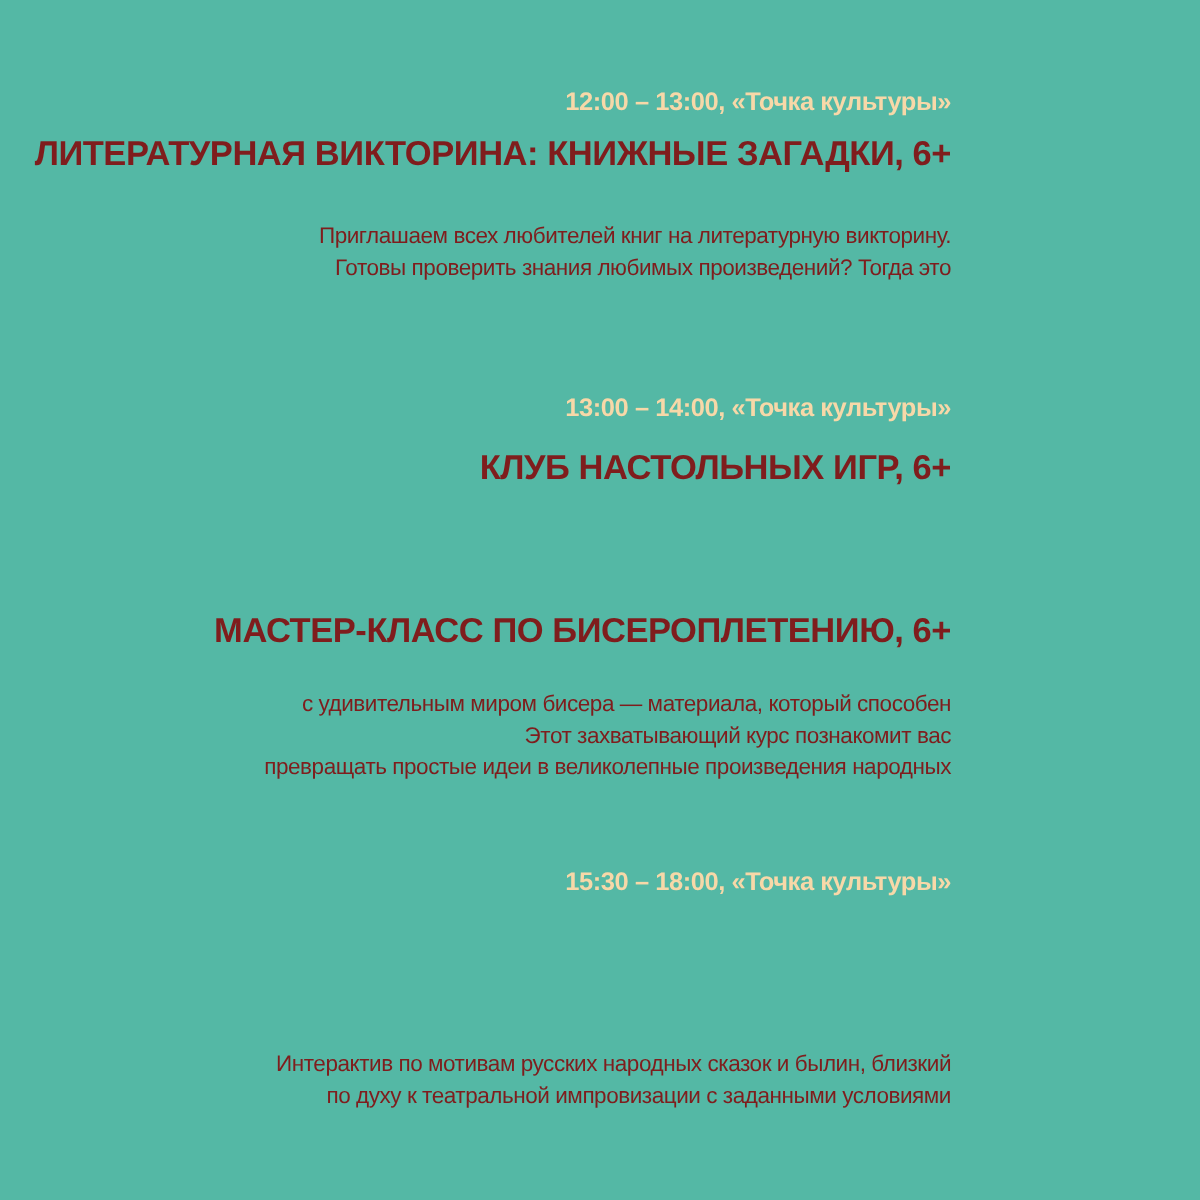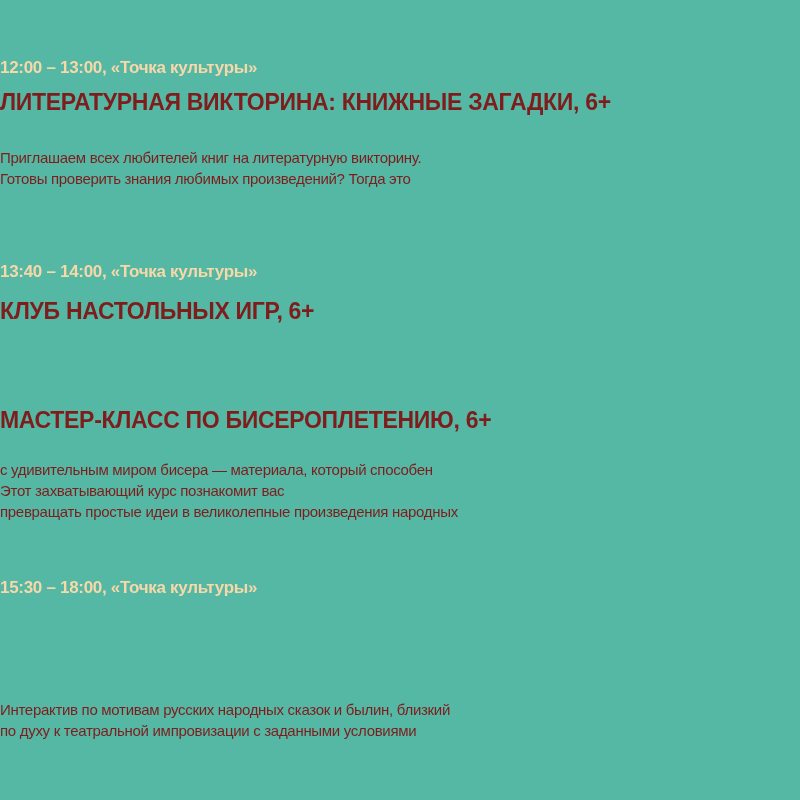--- a/index.html
+++ b/index.html
@@ -3,21 +3,21 @@
 <meta charset="utf-8">
 <style>
   html, body { margin: 0; padding: 0; }
   body {
     width: 800px; height: 800px; overflow: hidden;
     background: #54b8a5;
     font-family: "Liberation Sans", "DejaVu Sans", sans-serif;
     color: #ffffff;
   }
   .page { position: relative; width: 800px; height: 800px; }
-  .block { position: absolute; left: 0; width: 634px; text-align: left; }
+  .block { position: absolute; left: 0; width: 634px; text-align: right; }
   .time {
     color: #f7d8a8; font-weight: bold; font-size: 17px;
     line-height: 20px; letter-spacing: -0.3px;
   }
   .title {
     color: #7f1d1d; font-weight: bold; font-size: 23px;
     line-height: 32px; letter-spacing: -0.3px;
   }
   .desc {
     color: #7f1d1d; font-size: 15px; line-height: 21px;
@@ -32,21 +32,21 @@
 
   <div class="block time" style="top:58px">12:00 – 13:00, «Точка культуры»</div>
   <div class="block title" style="top:86px">
     <span class="line">ЛИТЕРАТУРНАЯ ВИКТОРИНА: КНИЖНЫЕ ЗАГАДКИ, 6+</span>
   </div>
   <div class="block desc" style="top:147px">
     <span class="line">Приглашаем всех любителей книг на литературную викторину.</span>
     <span class="line">Готовы проверить знания любимых произведений? Тогда это</span>
   </div>
 
-  <div class="block time" style="top:262px">13:40 – 14:00, «Точка культуры»</div>
+  <div class="block time" style="top:262px">13:00 – 14:00, «Точка культуры»</div>
   <div class="block title" style="top:295px">
     <span class="line">КЛУБ НАСТОЛЬНЫХ ИГР, 6+</span>
   </div>
 
   <div class="block title" style="top:404px">
     <span class="line">МАСТЕР-КЛАСС ПО БИСЕРОПЛЕТЕНИЮ, 6+</span>
   </div>
   <div class="block desc" style="top:459px">
     <span class="line">с удивительным миром бисера — материала, который способен</span>
     <span class="line">Этот захватывающий курс познакомит вас</span>

